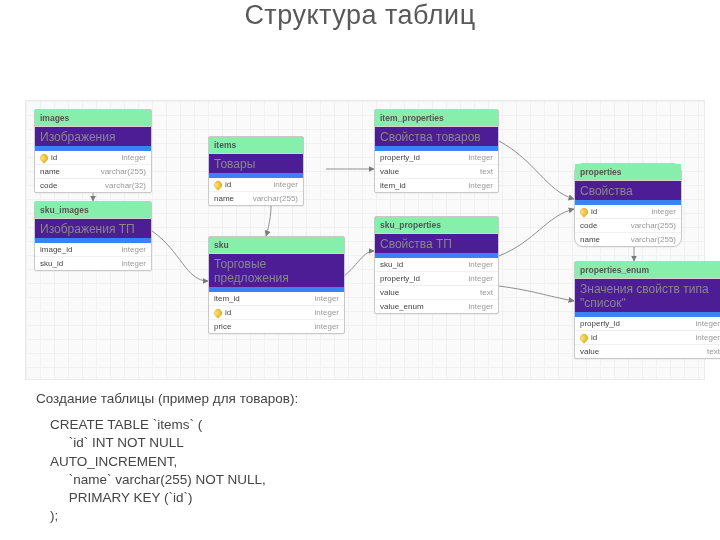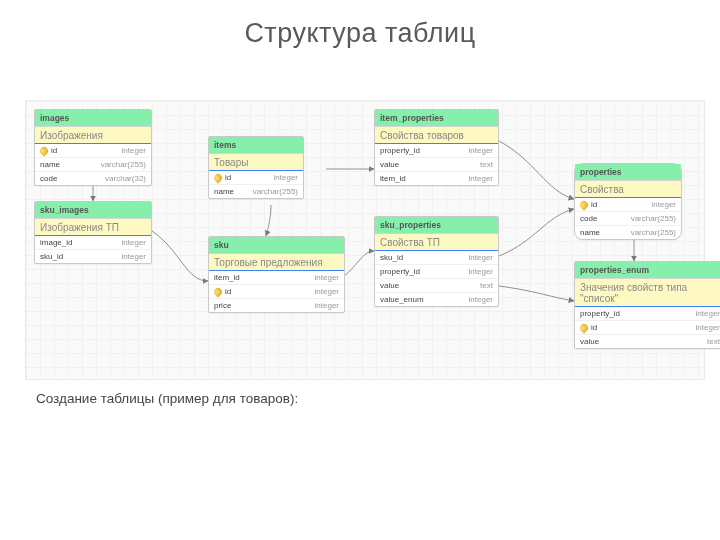--- a/index.html
+++ b/index.html
@@ -9,21 +9,20 @@
     height: 540px;
     font-family: Arial, Helvetica, sans-serif;
     background: #fff;
     position: relative;
     overflow: hidden;
   }
   .title {
     text-align: center;
     font-size: 27px;
     color: #595959;
-    padding-top: 18px;
     letter-spacing: 0.5px;
   }
   .canvas {
     position: absolute;
     top: 100px;
     left: 25px;
     width: 680px;
     height: 280px;
     background-image:
       linear-gradient(#f1f1f1 1px, transparent 1px),
@@ -44,25 +43,25 @@
   }
   .tbl .hdr {
     background: #86efac;
     font-weight: bold;
     padding: 3px 5px;
     color: #555;
     font-size: 8.5px;
     border-bottom: 1px solid #d4d4d4;
   }
   .tbl .sub {
-    background: #fef9c3;
+    background: #4c1d95;
     padding: 2.5px 5px;
     color: #888;
-    font-size: 10px;
-    border-bottom: 1px solid #3b82f6;
+    font-size: 12px;
+    border-bottom: 5px solid #3b82f6;
   }
   .tbl .row {
     display: flex;
     align-items: center;
     justify-content: space-between;
     padding: 2px 5px;
     color: #444;
     border-bottom: 1px solid #f0f0f0;
   }
   .tbl .row:last-child { border-bottom: none; }
@@ -266,13 +265,19 @@
       </div>
     <div class="row">
         <span class="k">value</span>
         <span class="t">text</span>
       </div>
   </div>
 </div>
 
 <div class="footer">
   <div>Создание таблицы (пример для товаров):</div>
+  <div class="sql">CREATE TABLE `items` (
+     `id` INT NOT NULL
+AUTO_INCREMENT,
+     `name` varchar(255) NOT NULL,
+     PRIMARY KEY (`id`)
+);</div>
 </div>
 
 </body></html>

